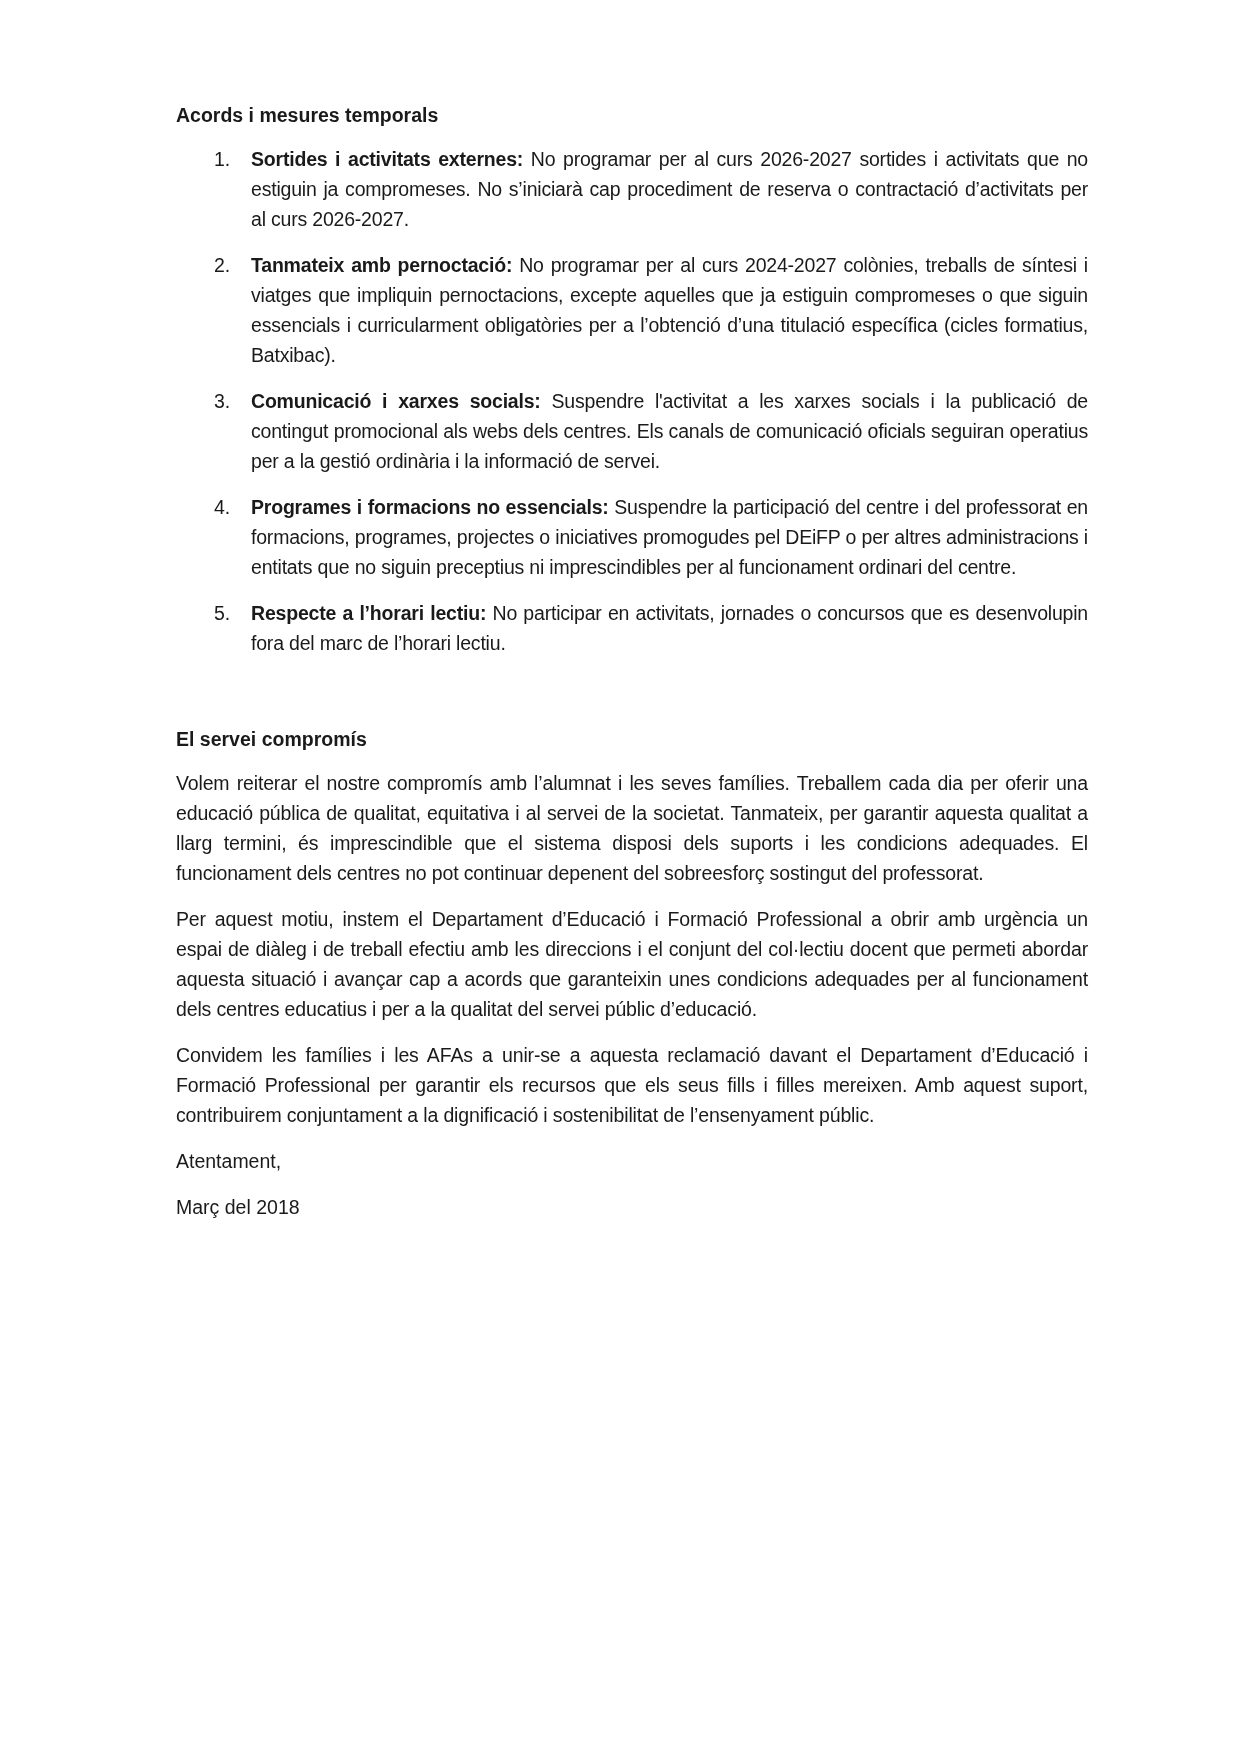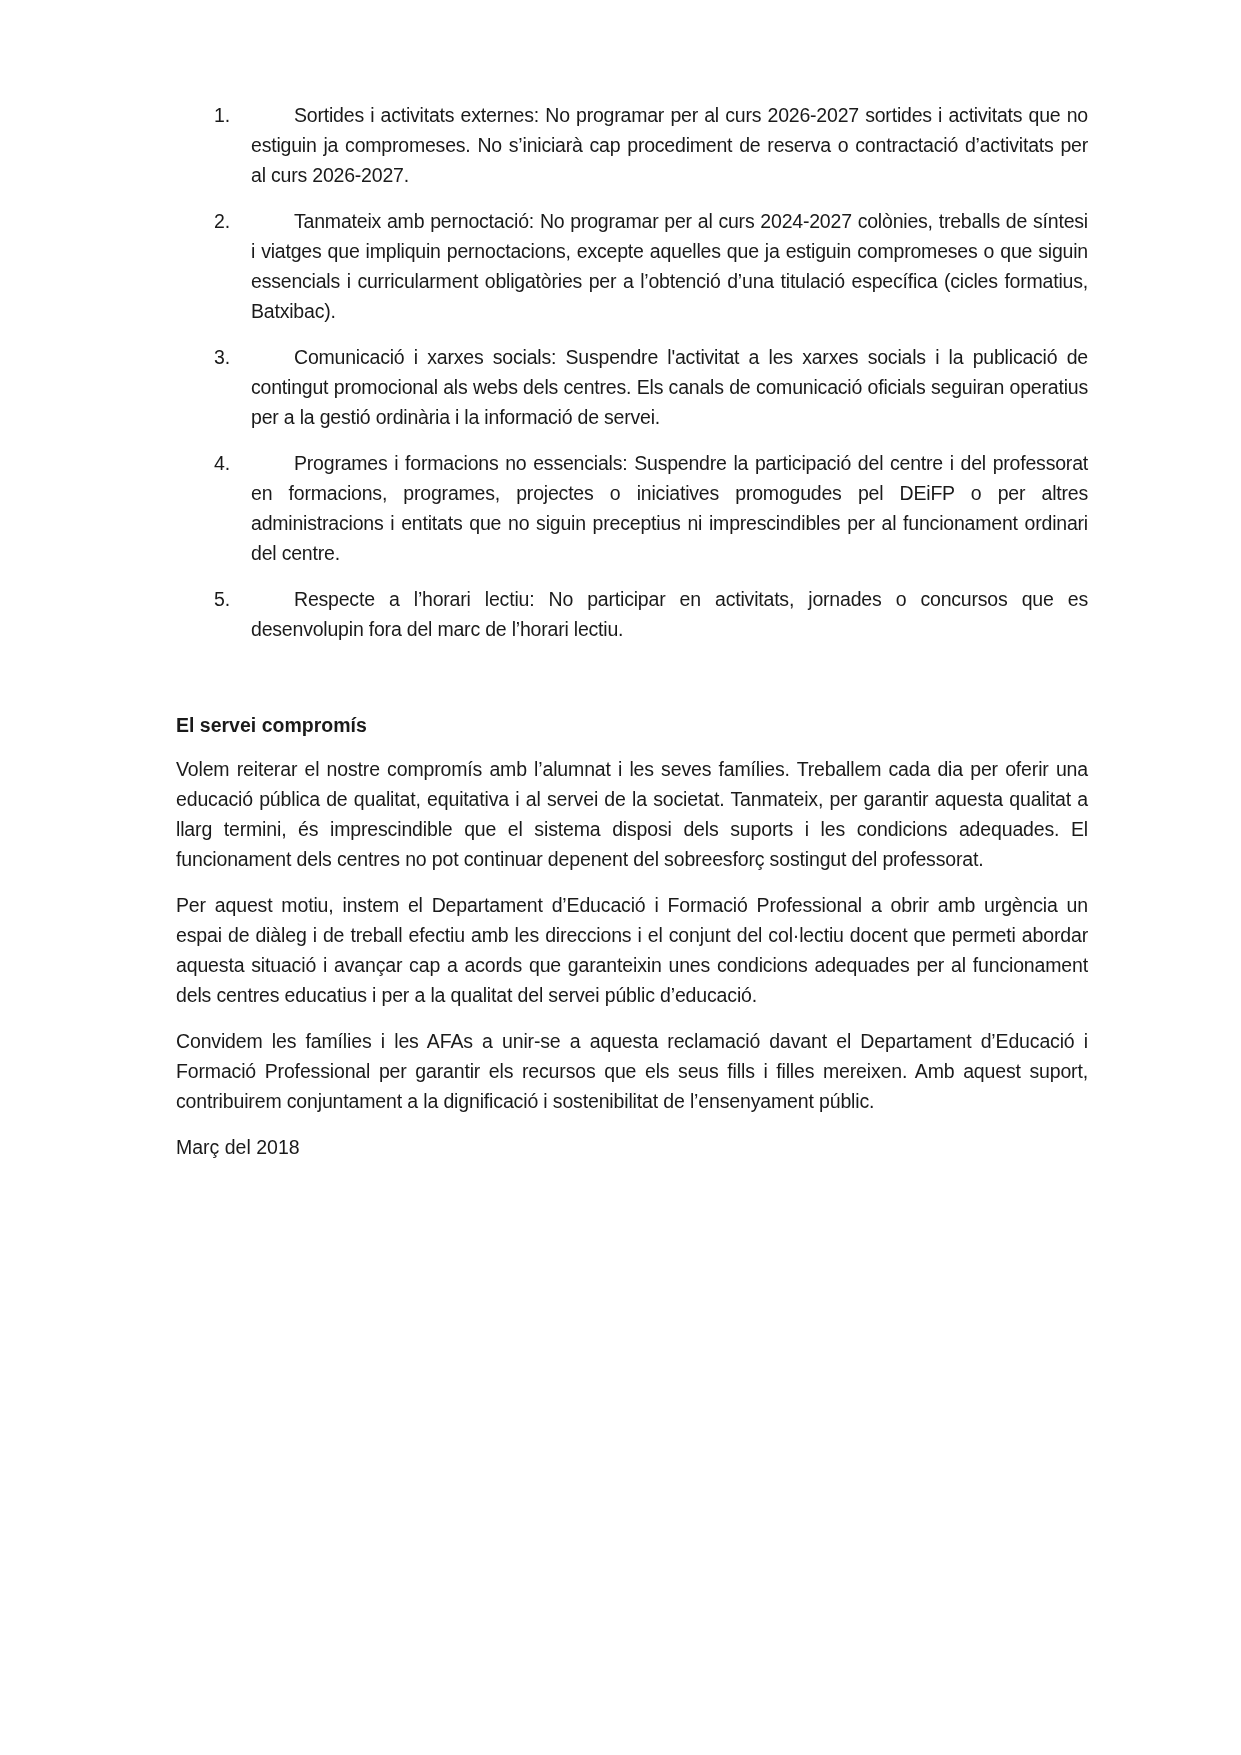--- a/index.html
+++ b/index.html
@@ -45,35 +45,35 @@
       margin: 0 0 16px 0;
       text-align: justify;
       letter-spacing: -0.2px;
     }
     ol.measures li .num {
       position: absolute;
       left: 38px;
       top: 0;
     }
     ol.measures li .label {
-      font-weight: normal;
-      margin-left: 43px;
+      font-weight: bold;
     }
     .spacer-section {
       height: 50px;
     }
     .closing {
       margin: 0 0 16px 0;
     }
   </style>
 </head>
 <body>
 
 <div class="page">
 
+  <div class="heading">Acords i mesures temporals</div>
 
   <ol class="measures">
     <li>
       <span class="num">1.</span><span class="label">Sortides i activitats externes:</span><span> No programar per al curs 2026-2027 sortides i activitats que no estiguin ja compromeses. No s’iniciarà cap procediment de reserva o contractació d’activitats per al curs 2026-2027.</span>
     </li>
     <li>
       <span class="num">2.</span><span class="label">Tanmateix amb pernoctació:</span><span> No programar per al curs 2024-2027 colònies, treballs de síntesi i viatges que impliquin pernoctacions, excepte aquelles que ja estiguin compromeses o que siguin essencials i curricularment obligatòries per a l’obtenció d’una titulació específica (cicles formatius, Batxibac).</span>
     </li>
     <li>
       <span class="num">3.</span><span class="label">Comunicació i xarxes socials:</span><span> Suspendre l'activitat a les xarxes socials i la publicació de contingut promocional als webs dels centres. Els canals de comunicació oficials seguiran operatius per a la gestió ordinària i la informació de servei.</span>
@@ -86,15 +86,16 @@
     </li>
   </ol>
 
   <div class="spacer-section"></div>
 
   <div class="heading">El servei compromís</div>
   <p class="para">Volem reiterar el nostre compromís amb l’alumnat i les seves famílies. Treballem cada dia per oferir una educació pública de qualitat, equitativa i al servei de la societat. Tanmateix, per garantir aquesta qualitat a llarg termini, és imprescindible que el sistema disposi dels suports i les condicions adequades. El funcionament dels centres no pot continuar depenent del sobreesforç sostingut del professorat.</p>
   <p class="para">Per aquest motiu, instem el Departament d’Educació i Formació Professional a obrir amb urgència un espai de diàleg i de treball efectiu amb les direccions i el conjunt del col·lectiu docent que permeti abordar aquesta situació i avançar cap a acords que garanteixin unes condicions adequades per al funcionament dels centres educatius i per a la qualitat del servei públic d’educació.</p>
   <p class="para">Convidem les famílies i les AFAs a unir-se a aquesta reclamació davant el Departament d’Educació i Formació Professional per garantir els recursos que els seus fills i filles mereixen. Amb aquest suport, contribuirem conjuntament a la dignificació i sostenibilitat de l’ensenyament públic.</p>
 
+  <p class="closing">Atentament,</p>
   <p class="closing">Març del 2018</p>
 
 </div>
 
 </body></html>

